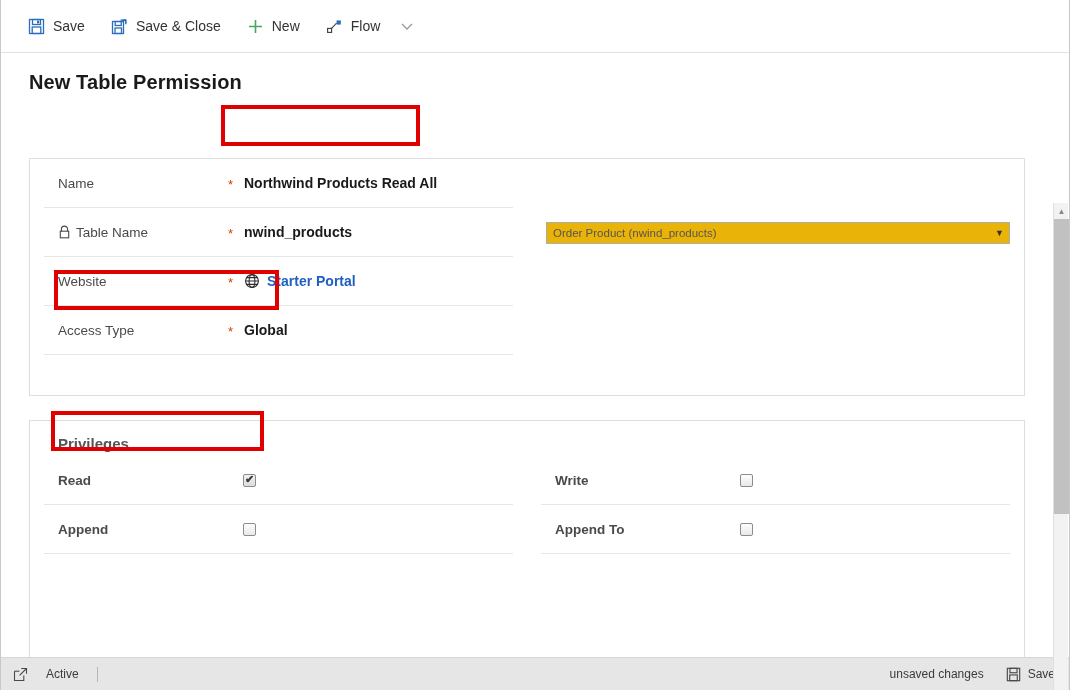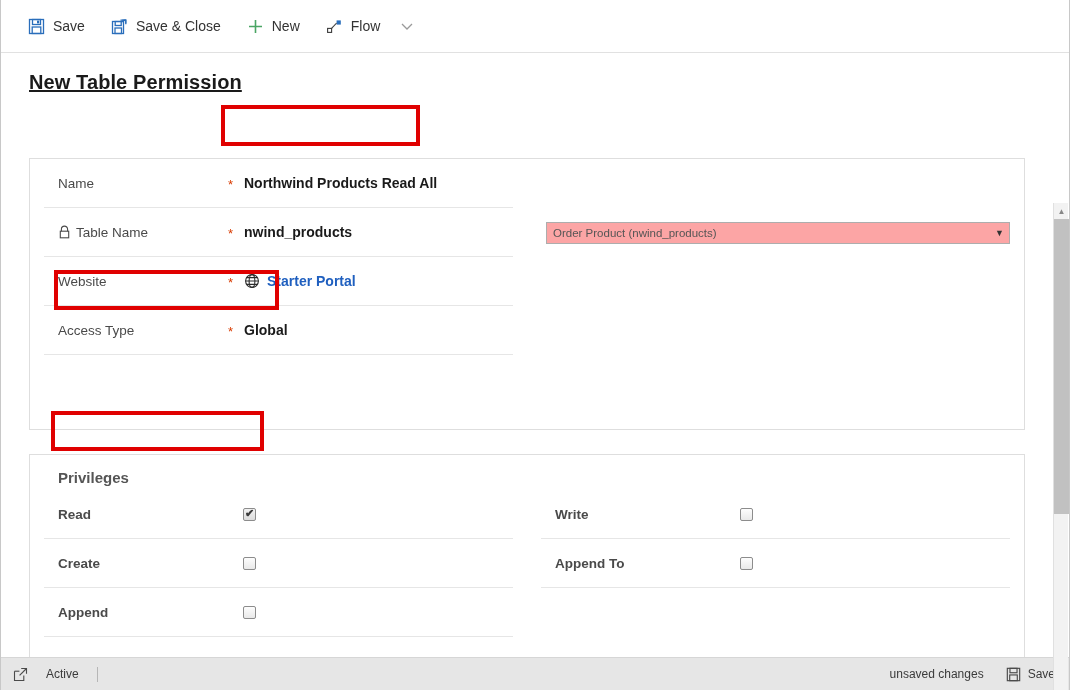--- a/index.html
+++ b/index.html
@@ -48,21 +48,20 @@
     height: 637px;
     padding: 0;
     background: #ffffff;
   }
   .page-title {
     font-size: 20px;
     font-weight: bold;
     color: #1a1a1a;
     padding: 18px 0 0 28px;
     letter-spacing: 0.1px;
-    text-decoration: underline;
   }
   .tabstrip {
     padding: 14px 0 0 28px;
     display: flex;
   }
   .tab {
     font-size: 14px;
     color: #1a1a1a;
     padding-bottom: 7px;
     cursor: pointer;
@@ -77,21 +76,21 @@
     top: 105px; bottom: 32px;
     overflow: hidden;
   }
   .scroll-inner { padding: 0 44px 0 28px; }
 
   .section {
     border: 1px solid #dedede;
     background: #ffffff;
     margin-bottom: 24px;
   }
-  .section.general { height: 272px; padding: 0 14px; }
+  .section.general { height: 238px; padding: 0 14px; }
   .section.privileges { height: 273px; padding: 0 14px; font-weight: bold; }
 
   .section-head {
     font-size: 15px;
     color: #555555;
     padding: 14px 0 4px 14px;
   }
 
   
   .grid { display: flex; }
@@ -137,21 +136,21 @@
   .f-value .globe { margin-right: 7px; display: inline-flex; }
   .link { color: #1f5fbf; font-weight: bold; cursor: pointer; }
 
   
   .lookup-wrap { display: flex; align-items: center; height: 49px; padding-left: 5px; }
   .lookup {
     position: relative;
     width: 489px;
     height: 22px;
     border: 1px solid #adadad;
-    background: #fca5a5;
+    background: #eab308;
     display: flex;
     align-items: center;
     padding: 0 20px 0 6px;
     font-size: 11.5px;
     color: #555555;
     cursor: pointer;
   }
   .lookup .caret {
     position: absolute; right: 5px; top: 50%;
     transform: translateY(-50%);
@@ -391,26 +390,20 @@
         </div>
 
         <div class="section privileges">
           <div class="section-head">Privileges</div>
           <div class="grid">
             <div class="col left">
               <div class="priv-row">
                 <div class="priv-label">Read</div>
                 <div class="cb checked">
                   <span class="tick">✔</span>
-                </div>
-              </div>
-              <div class="priv-row">
-                <div class="priv-label">Create</div>
-                <div class="cb">
-                  <span class="tick"></span>
                 </div>
               </div>
               <div class="priv-row">
                 <div class="priv-label">Append</div>
                 <div class="cb">
                   <span class="tick"></span>
                 </div>
               </div>
             </div>
             <div class="col right">

